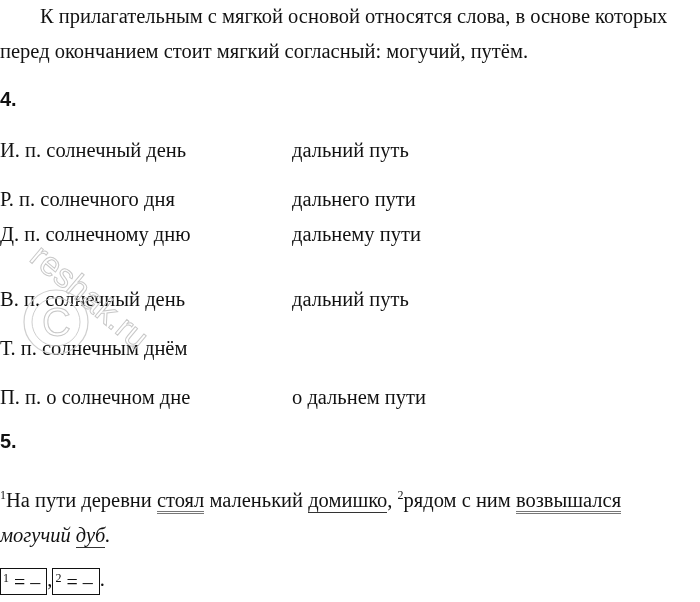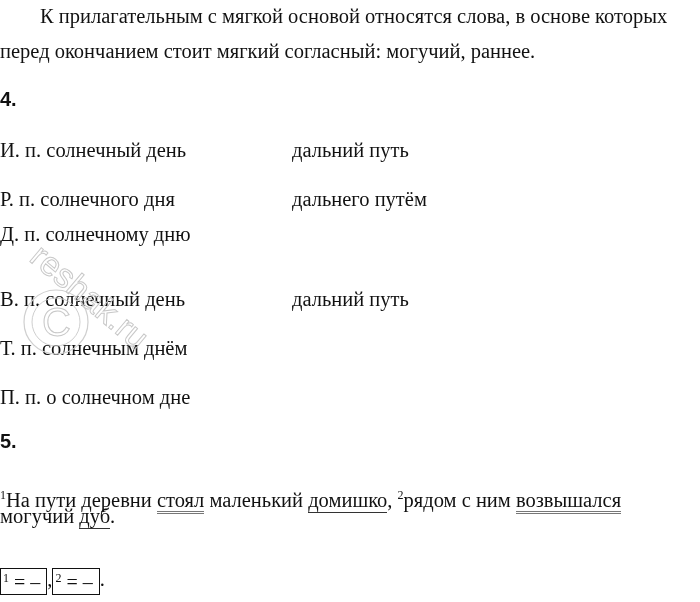--- a/index.html
+++ b/index.html
@@ -17,59 +17,61 @@
       display: inline-block; border: 1.5px solid #111; height: 27px; line-height: 27px;
       padding: 0 6px 0 2px; box-sizing: border-box; vertical-align: middle; font-size: 20px;
     }
     .box sup { vertical-align: 7px; font-size: 12px; }
     .watermark { position: absolute; left: 8px; top: 240px; width: 170px; height: 130px; pointer-events: none; }
   </style>
 </head>
 <body>
 
 <div class="line" style="top:6px;padding-left:40px;">К прилагательным с мягкой основой относятся слова, в основе которых</div>
-<div class="line" style="top:41px;">перед окончанием стоит мягкий согласный: могучий, раннее.</div>
+<div class="line" style="top:41px;">перед окончанием стоит мягкий согласный: могучий, путём.</div>
 
 <div class="line heading" style="top:89px;">4.</div>
 
 <div>
   <div class="line" style="top:140px;">
     <span>И. п.</span>
     <span>солнечный день</span>
     <span class="col2">дальний путь</span>
   </div>
   <div class="line" style="top:189px;">
     <span>Р. п.</span>
     <span>солнечного дня</span>
-    <span class="col2">дальнего путём</span>
+    <span class="col2">дальнего пути</span>
   </div>
   <div class="line" style="top:224px;">
     <span>Д. п.</span>
     <span>солнечному дню</span>
+    <span class="col2">дальнему пути</span>
   </div>
   <div class="line" style="top:289px;">
     <span>В. п.</span>
     <span>солнечный день</span>
     <span class="col2">дальний путь</span>
   </div>
   <div class="line" style="top:338px;">
     <span>Т. п.</span>
     <span>солнечным днём</span>
   </div>
   <div class="line" style="top:387px;">
     <span>П. п.</span>
     <span>о солнечном дне</span>
+    <span class="col2">о дальнем пути</span>
   </div>
 </div>
 
 <div class="line heading" style="top:431px;">5.</div>
 
 <div class="line" style="top:490px;"><sup>1</sup><span>На пути деревни </span><span class="u2">стоял</span><span> маленький </span><span class="u1">домишко</span><span>, </span><sup>2</sup><span>рядом с ним </span><span class="u2">возвышался</span></div>
 
-<div class="line" style="top:506px;"><span>могучий </span><span class="u1">дуб</span><span>.</span></div>
+<div class="line" style="top:525px;font-style:italic;"><span>могучий </span><span class="u1">дуб</span><span>.</span></div>
 
 <div class="line" style="top:568px;">
   <span class="box"><sup>1</sup> <span>= –</span></span><span>,</span><span class="box"><sup>2</sup> <span>= –</span></span><span>.</span>
 </div>
 
 <svg class="watermark" viewBox="0 0 170 130">
   <circle cx="48" cy="82" r="32" fill="none" stroke="#cfcfcf" stroke-width="1.2"></circle>
   <circle cx="48" cy="82" r="24" fill="none" stroke="#cfcfcf" stroke-width="1"></circle>
   <text x="34" y="96" font-family="Liberation Sans, sans-serif" font-size="40" fill="none" stroke="#c8c8c8" stroke-width="1">C</text>
   <text x="20" y="20" transform="rotate(40 20 20)" font-family="Liberation Sans, sans-serif" font-size="34" fill="none" stroke="#c8c8c8" stroke-width="1">reshak.ru</text>

